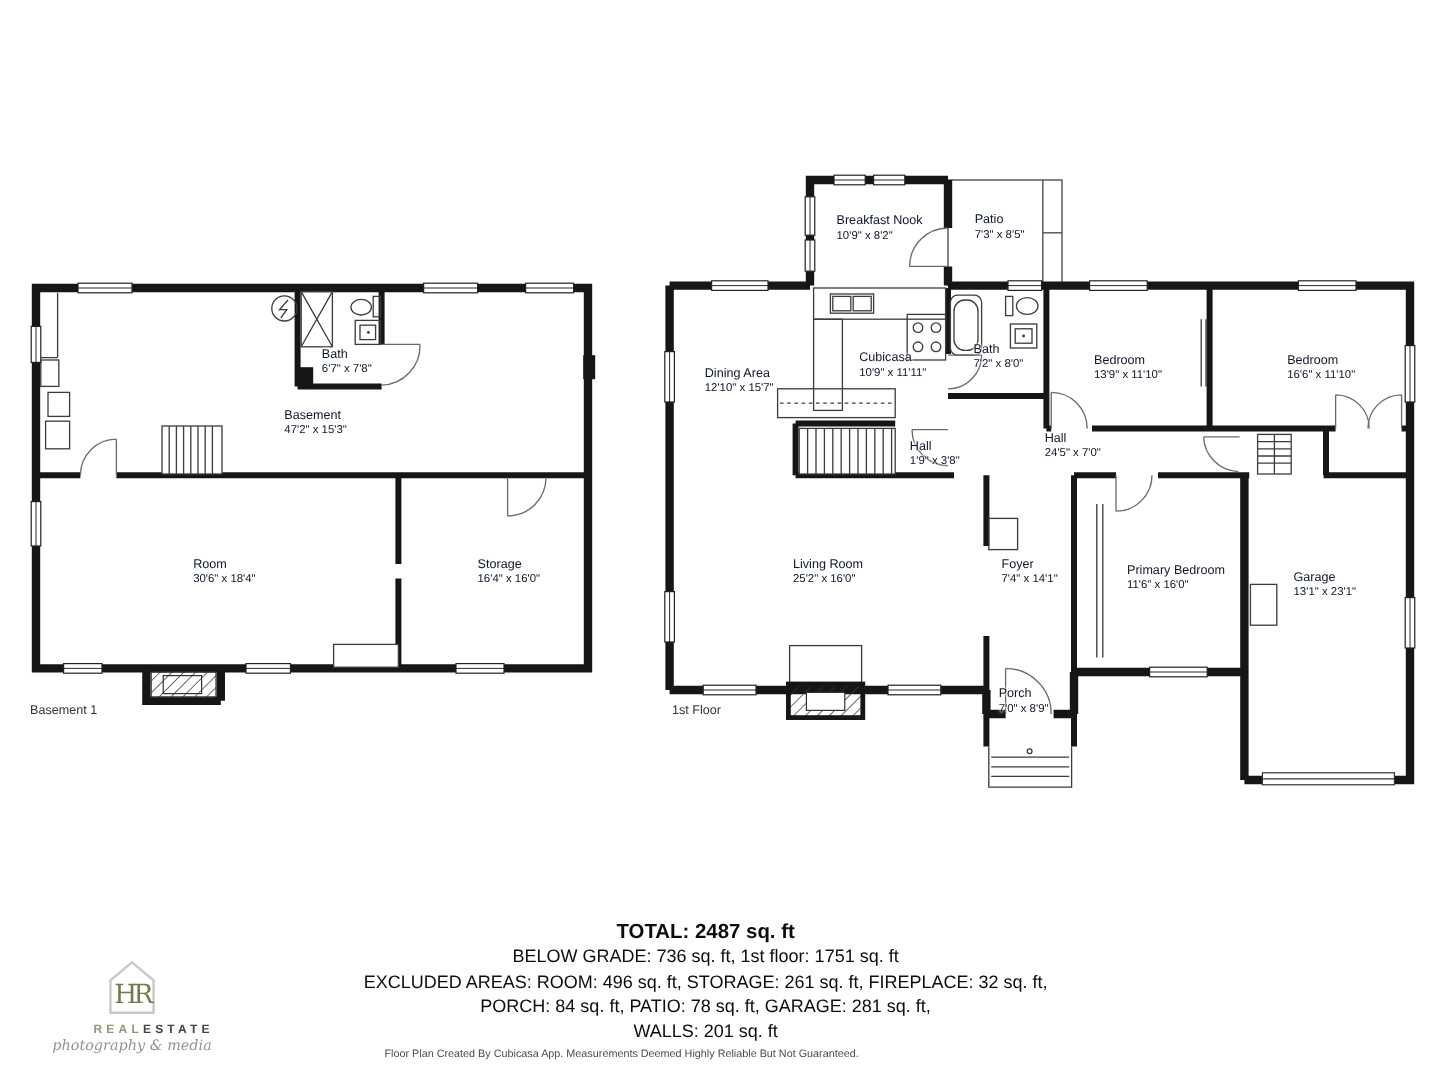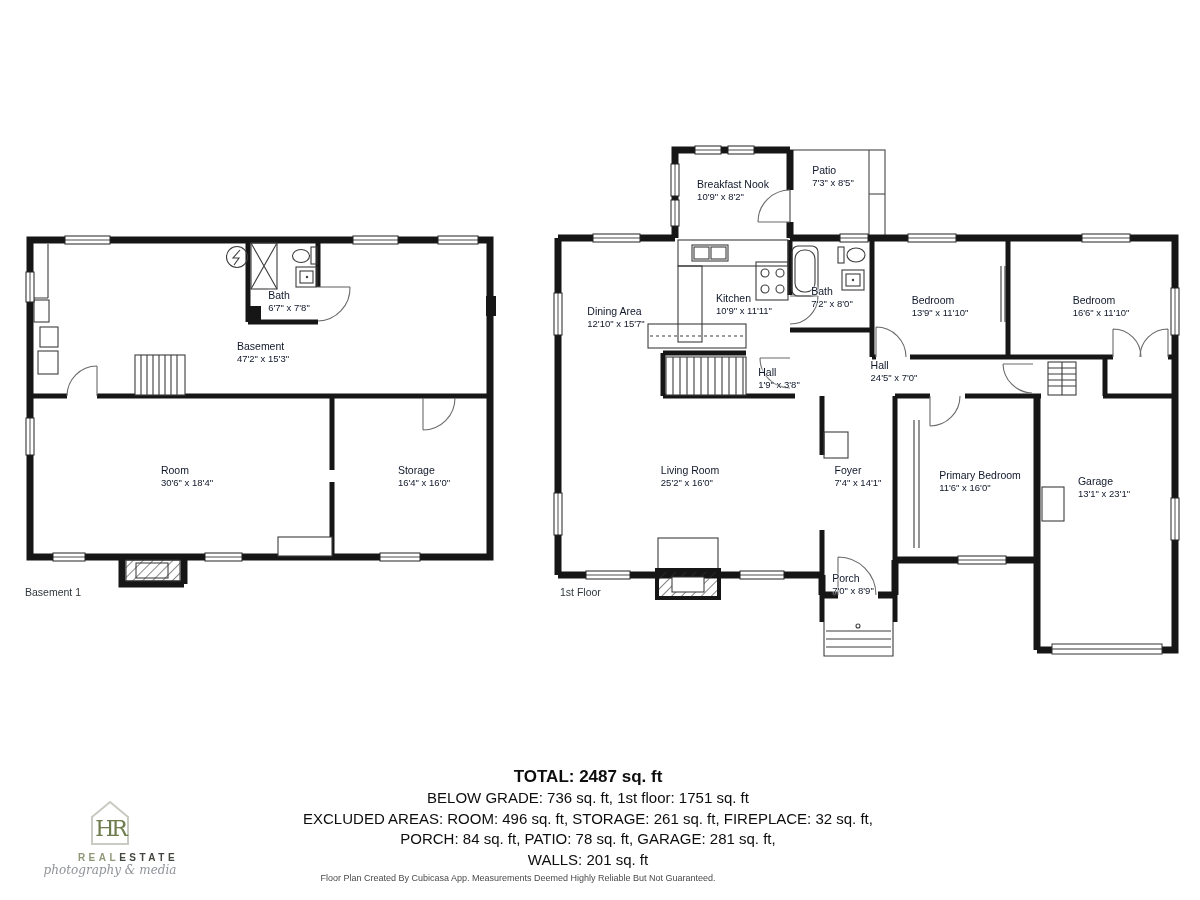--- a/index.html
+++ b/index.html
@@ -253,30 +253,30 @@
 </div>
 <div class="room-label" style="left:424px;top:476px">
   <div class="rname">Storage</div>
   <div class="rdims">16'4" x 16'0"</div>
 </div>
 
 <div class="room-label" style="left:733px;top:190px">
   <div class="rname">Breakfast Nook</div>
   <div class="rdims">10'9" x 8'2"</div>
 </div>
-<div class="room-label" style="left:833px;top:176px">
+<div class="room-label" style="left:833px;top:189px">
   <div class="rname">Patio</div>
   <div class="rdims">7'3" x 8'5"</div>
 </div>
 <div class="room-label" style="left:616px;top:317px">
   <div class="rname">Dining Area</div>
   <div class="rdims">12'10" x 15'7"</div>
 </div>
 <div class="room-label" style="left:744px;top:304px">
-  <div class="rname">Kitchen</div>
+  <div class="rname">Cubicasa</div>
   <div class="rdims">10'9" x 11'11"</div>
 </div>
 <div class="room-label" style="left:832px;top:297px">
   <div class="rname">Bath</div>
   <div class="rdims">7'2" x 8'0"</div>
 </div>
 <div class="room-label" style="left:940px;top:306px">
   <div class="rname">Bedroom</div>
   <div class="rdims">13'9" x 11'10"</div>
 </div>

